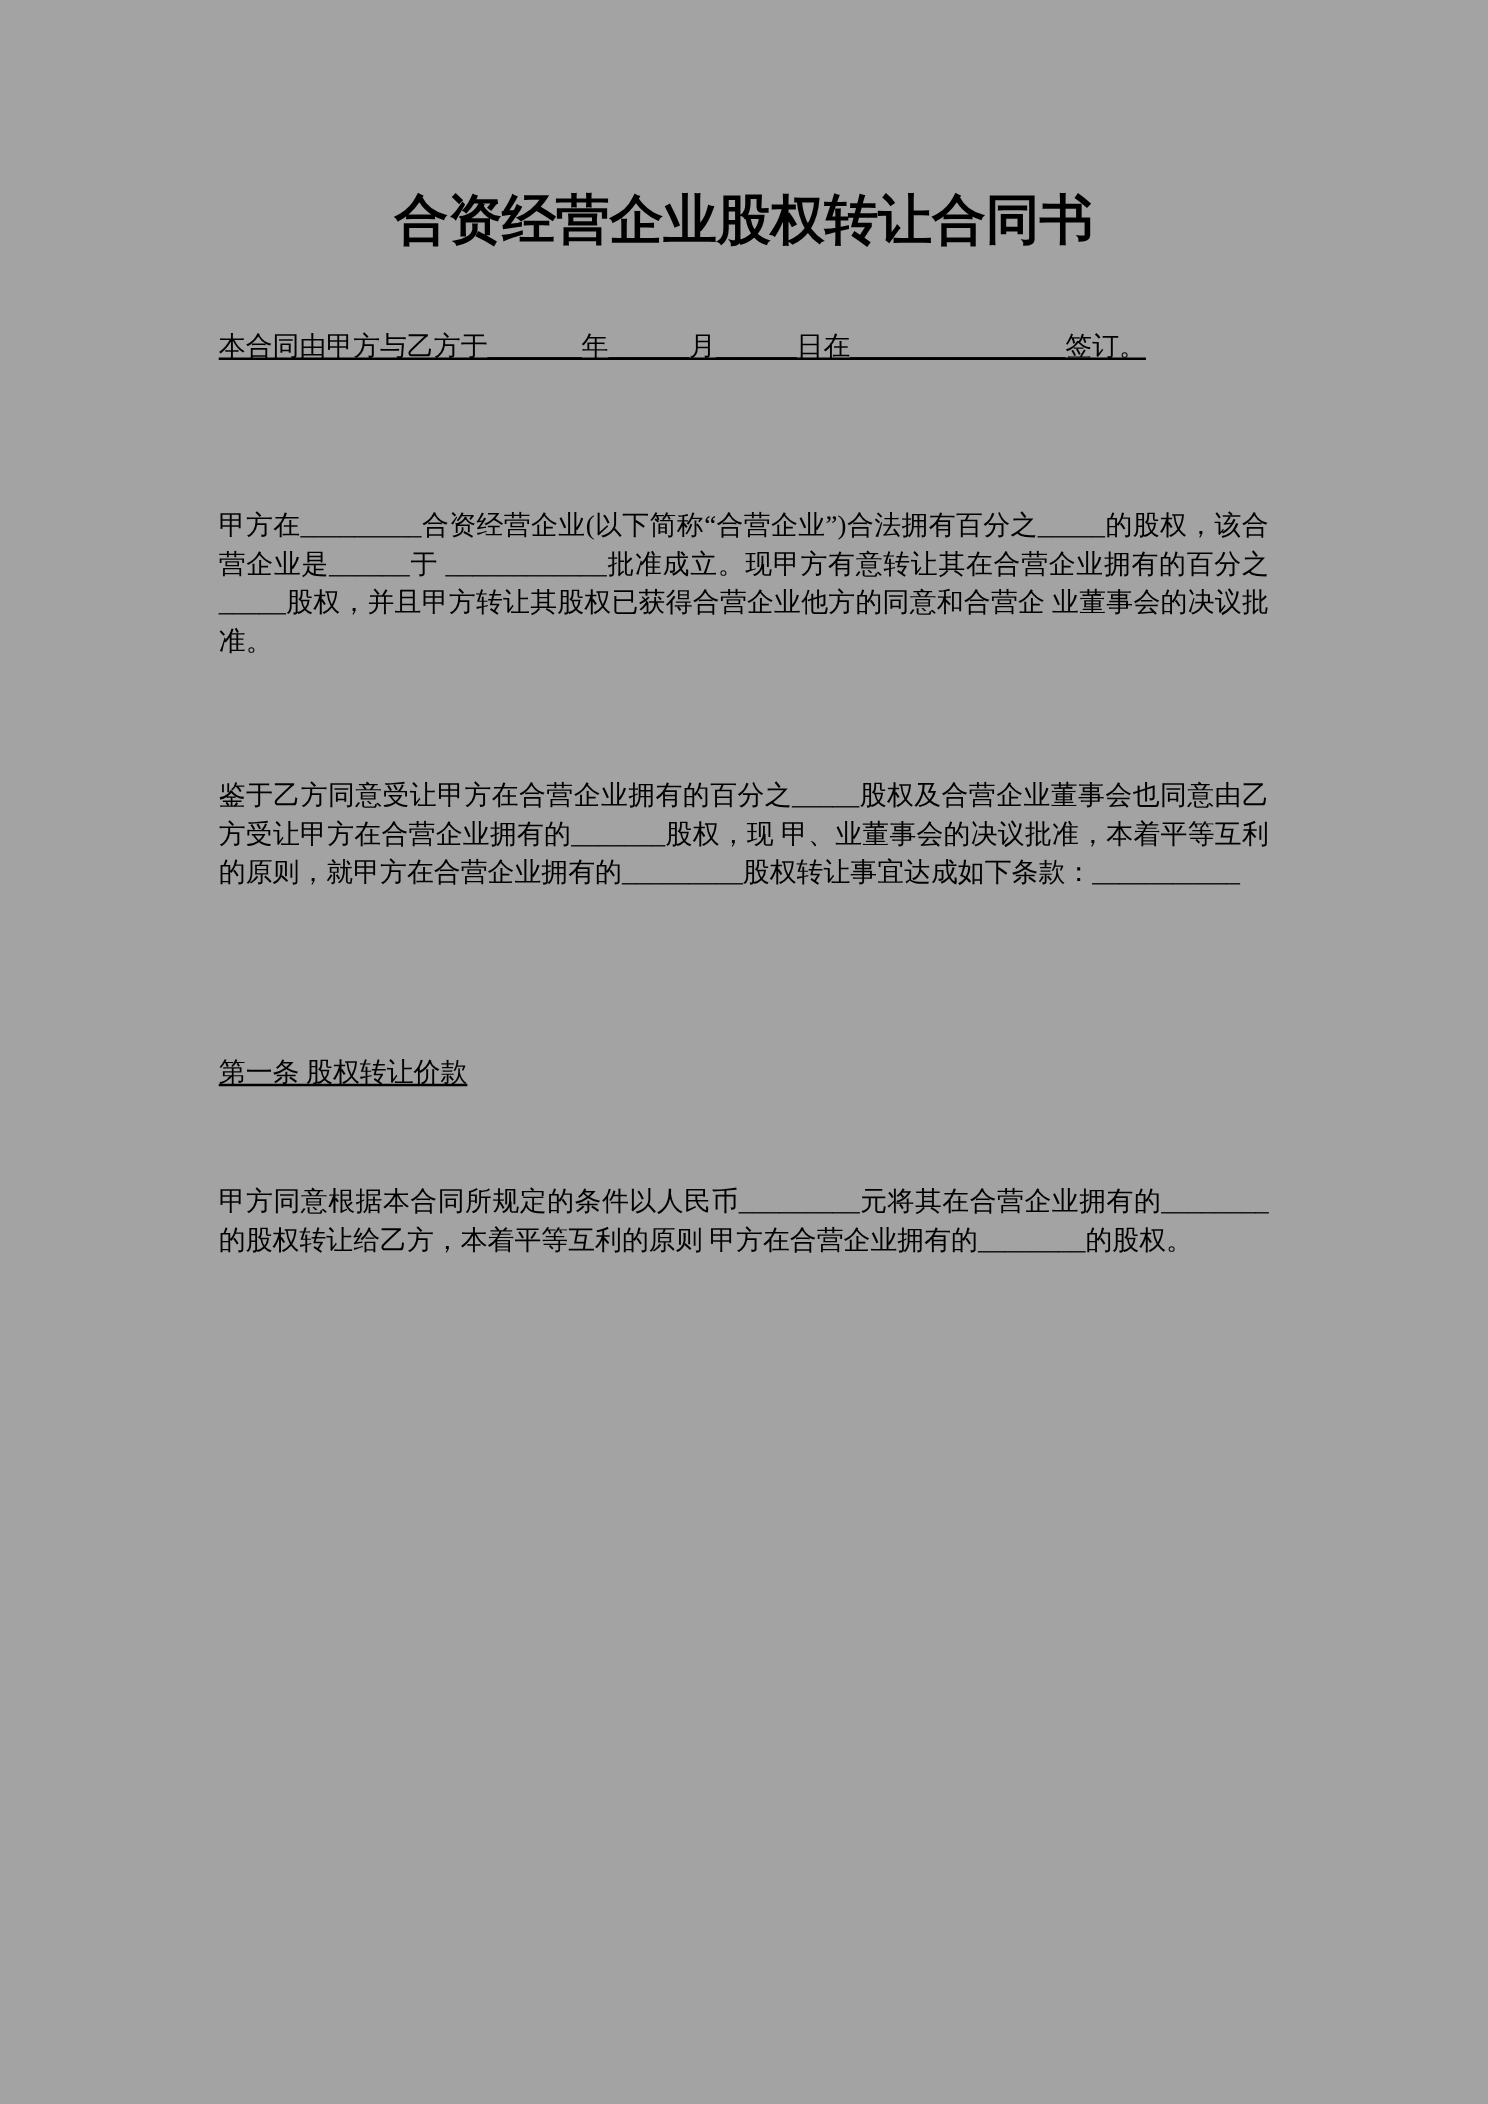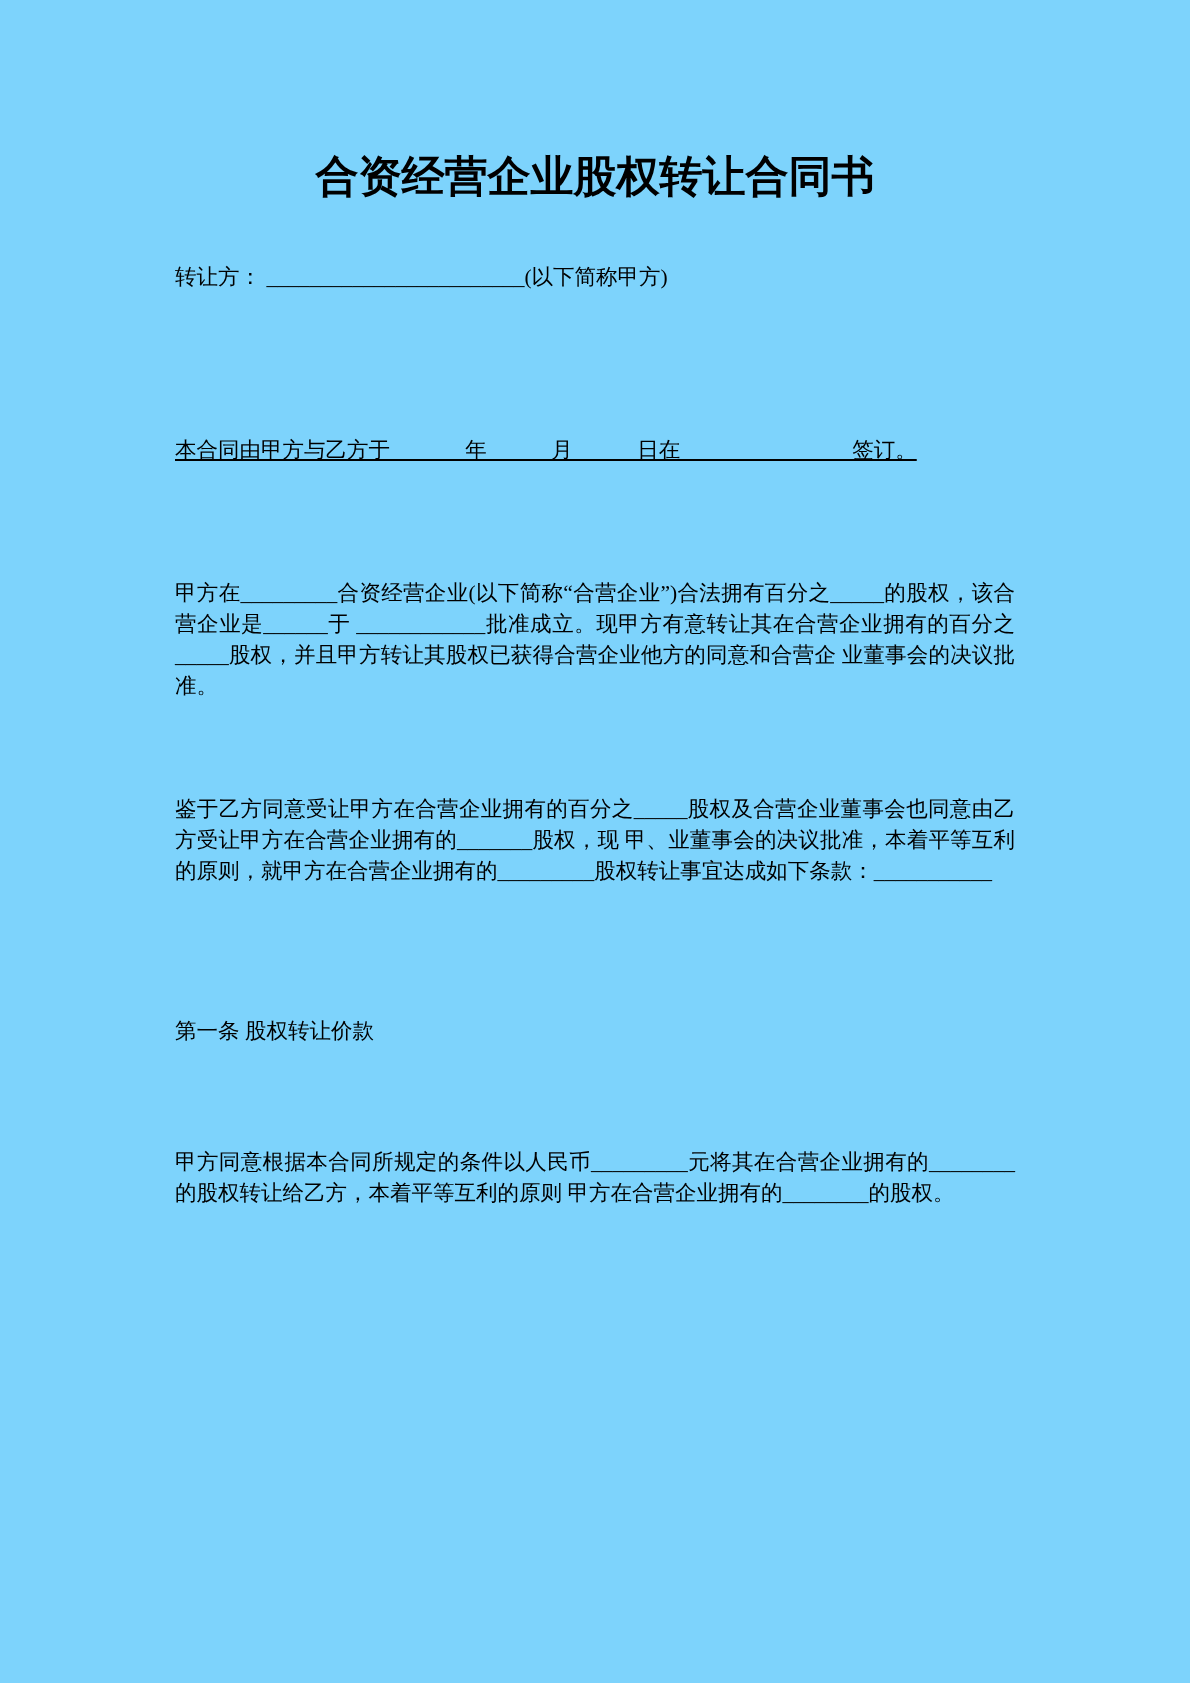--- a/index.html
+++ b/index.html
@@ -5,21 +5,21 @@
   html, body {
     margin: 0;
     padding: 0;
     background: #ffffff;
   }
   .page {
     position: relative;
     width: 1190px;
     height: 1683px;
     box-sizing: border-box;
-    background: #7dd3fc;
+    background: #a3a3a3;
     color: #000000;
     padding: 150px 175px 0 175px;
     font-family: "Liberation Serif", "DejaVu Serif", serif;
     overflow: hidden;
   }
   .doc-title {
     margin: 0 0 58px 0;
     font-size: 43px;
     line-height: 54px;
     font-weight: 700;
@@ -31,30 +31,29 @@
     font-size: 21.5px;
     line-height: 31px;
     text-align: justify;
     word-break: normal;
   }
   .mb-1 { margin-bottom: 142px; }
   .mb-2 { margin-bottom: 125px; }
   .mb-3 { margin-bottom: 112px; text-decoration: underline; }
   .mb-4 { margin-bottom: 92px; }
   .mb-5 { margin-bottom: 129px; }
-  .mb-6 { margin-bottom: 100px; }
+  .mb-6 { margin-bottom: 72px; text-decoration: underline; }
 </style>
 </head>
 <body>
 
 <div class="page">
 
   <h1 class="doc-title">合资经营企业股权转让合同书</h1>
 
-  <p class="para mb-1">转让方： ________________________(以下简称甲方)</p>
 
 
   <p class="para mb-3">本合同由甲方与乙方于_______年______月______日在________________签订。</p>
 
   <p class="para mb-4">甲方在_________合资经营企业(以下简称“合营企业”)合法拥有百分之_____的股权，该合营企业是______于 ____________批准成立。现甲方有意转让其在合营企业拥有的百分之_____股权，并且甲方转让其股权已获得合营企业他方的同意和合营企 业董事会的决议批准。</p>
 
   <p class="para mb-5">鉴于乙方同意受让甲方在合营企业拥有的百分之_____股权及合营企业董事会也同意由乙方受让甲方在合营企业拥有的_______股权，现 甲、业董事会的决议批准，本着平等互利的原则，就甲方在合营企业拥有的_________股权转让事宜达成如下条款：___________</p>
 
   <p class="para mb-6">第一条 股权转让价款</p>
 

